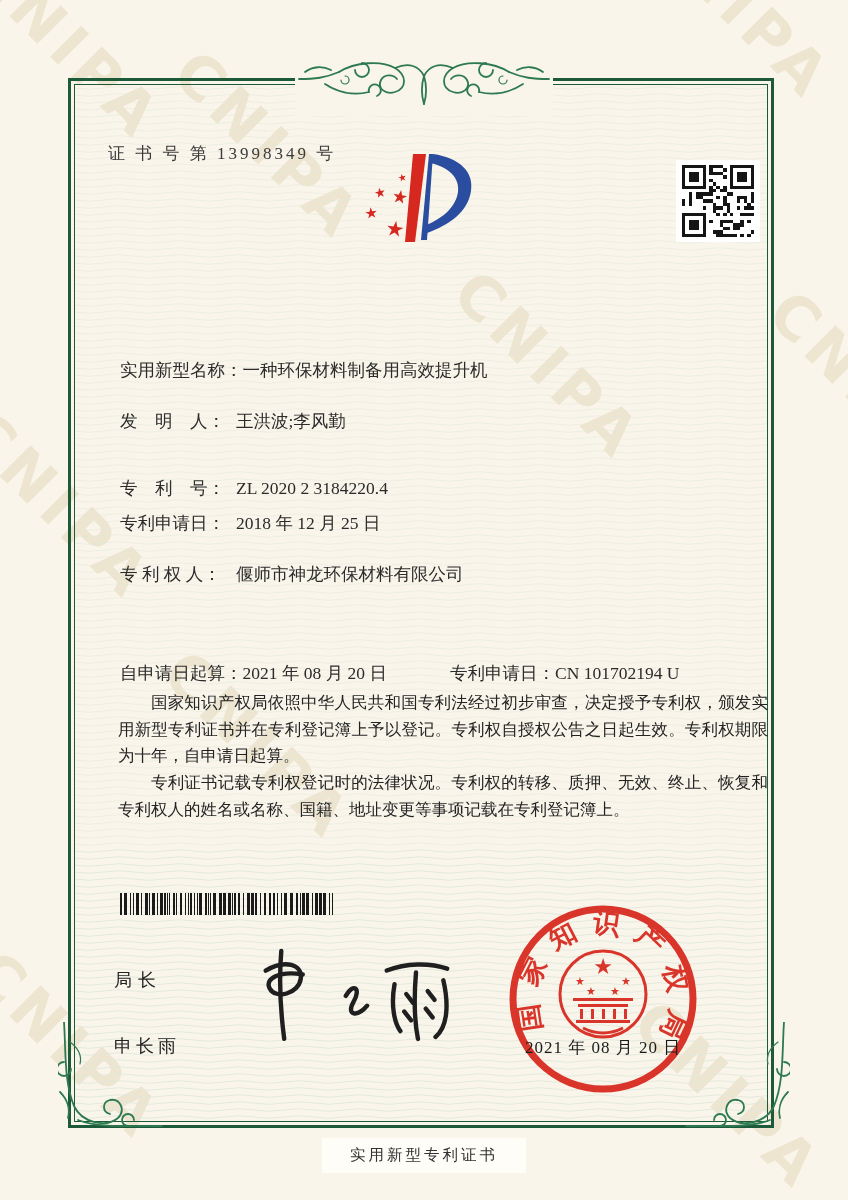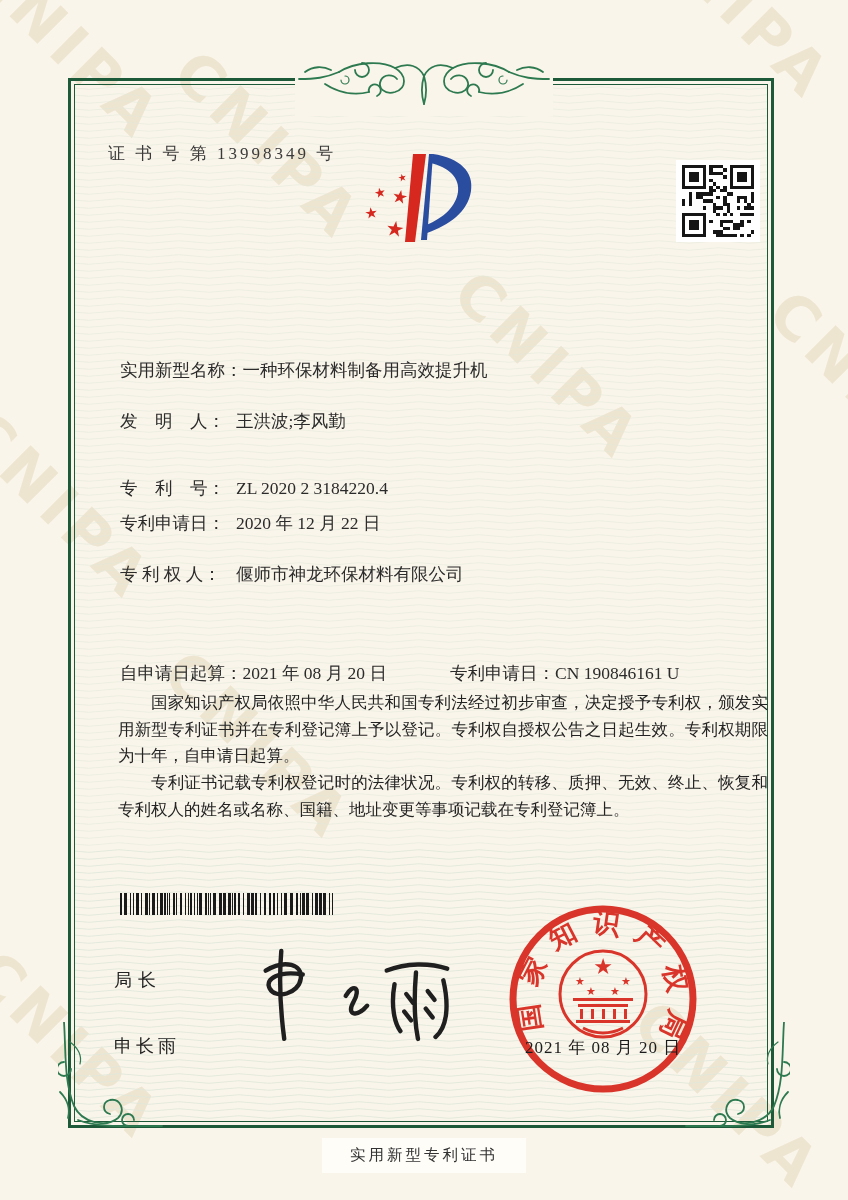--- a/index.html
+++ b/index.html
@@ -493,30 +493,30 @@
   <div class="field-row" style="top:358px">
     <span class="field-label">实用新型名称：</span><span>一种环保材料制备用高效提升机</span>
   </div>
   <div class="field-row" style="top:409px">
     <span class="field-label">发　明　人：</span><span>王洪波;李风勤</span>
   </div>
   <div class="field-row" style="top:476px">
     <span class="field-label">专　利　号：</span><span>ZL 2020 2 3184220.4</span>
   </div>
   <div class="field-row" style="top:511px">
-    <span class="field-label">专利申请日：</span><span>2020 年 12 月 22 日</span>
+    <span class="field-label">专利申请日：</span><span>2018 年 12 月 25 日</span>
   </div>
   <div class="field-row" style="top:562px">
     <span class="field-label">专 利 权 人：</span><span>偃师市神龙环保材料有限公司</span>
   </div>
 
   <div class="field-row" style="top:661px;width:640px">
     <span>自申请日起算：</span><span>2021 年 08 月 20 日</span>
     <span class="grant-number">
-      <span>专利申请日：</span><span>CN 190846161 U</span>
+      <span>专利申请日：</span><span>CN 101702194 U</span>
     </span>
   </div>
 
   <div class="paragraphs">
     <p>国家知识产权局依照中华人民共和国专利法经过初步审查，决定授予专利权，颁发实用新型专利证书并在专利登记簿上予以登记。专利权自授权公告之日起生效。专利权期限为十年，自申请日起算。</p>
     <p>专利证书记载专利权登记时的法律状况。专利权的转移、质押、无效、终止、恢复和专利权人的姓名或名称、国籍、地址变更等事项记载在专利登记簿上。</p>
   </div>
 
   <div class="barcode" id="barcode">
       <span style="width: 2px; background: rgb(26, 26, 26);"></span>

